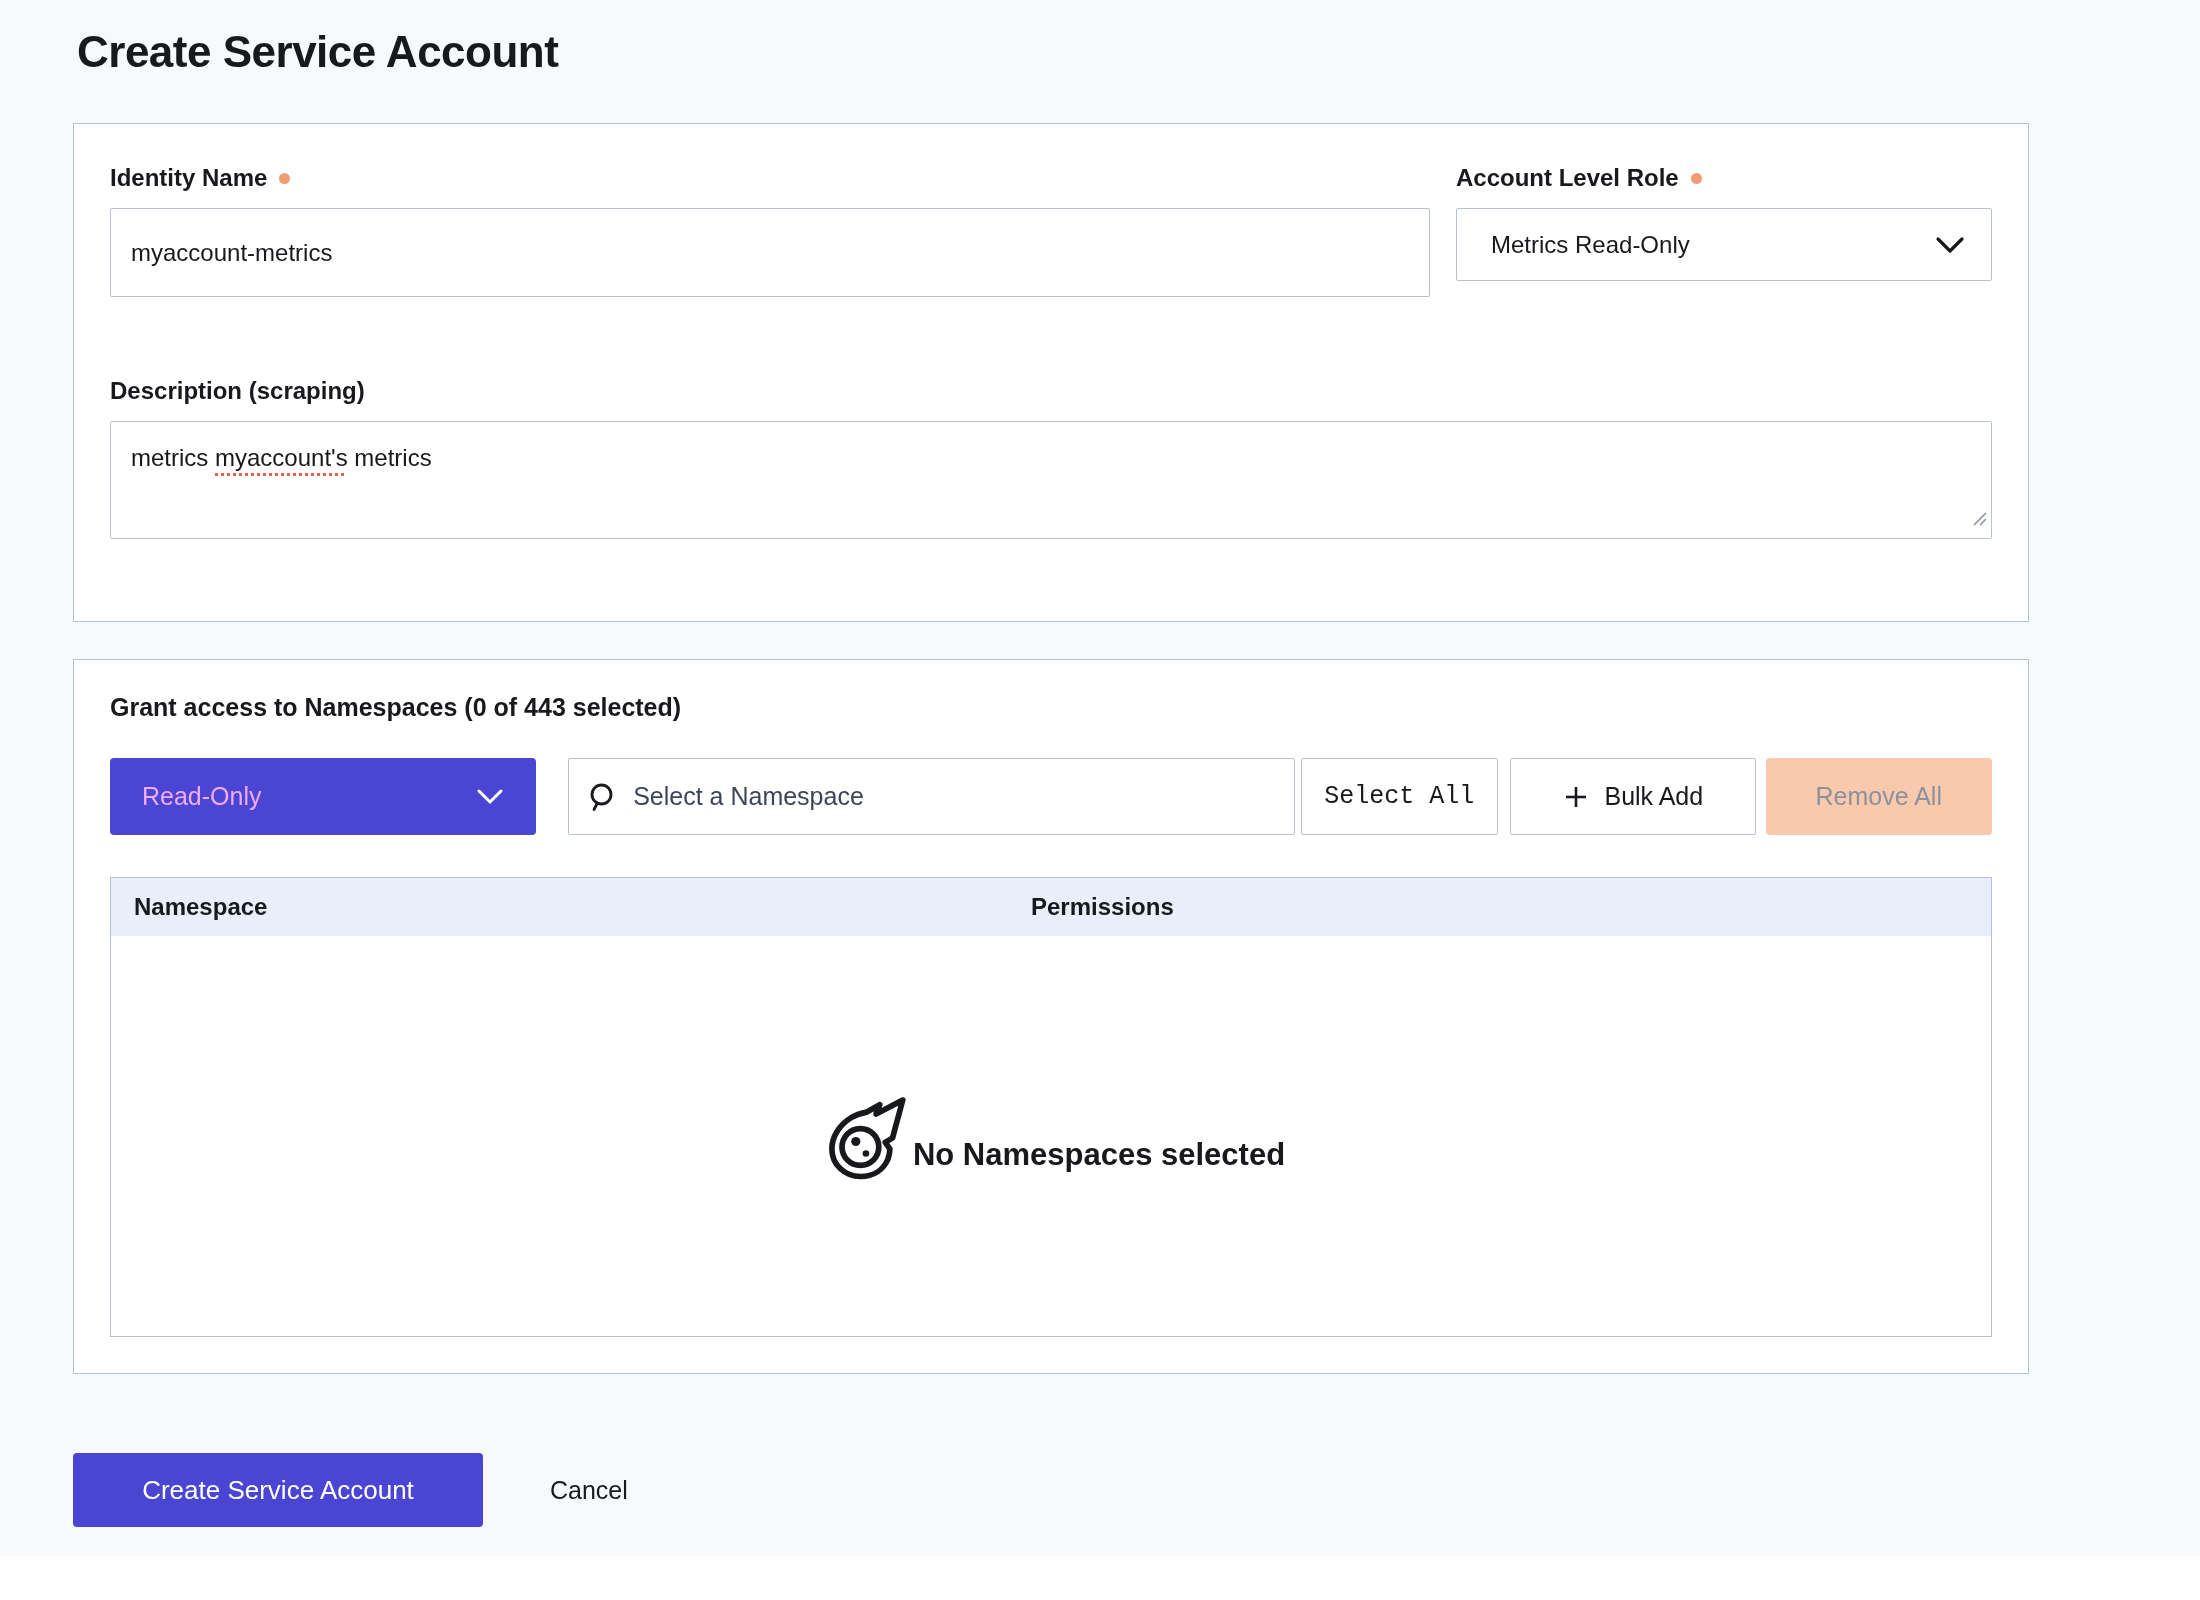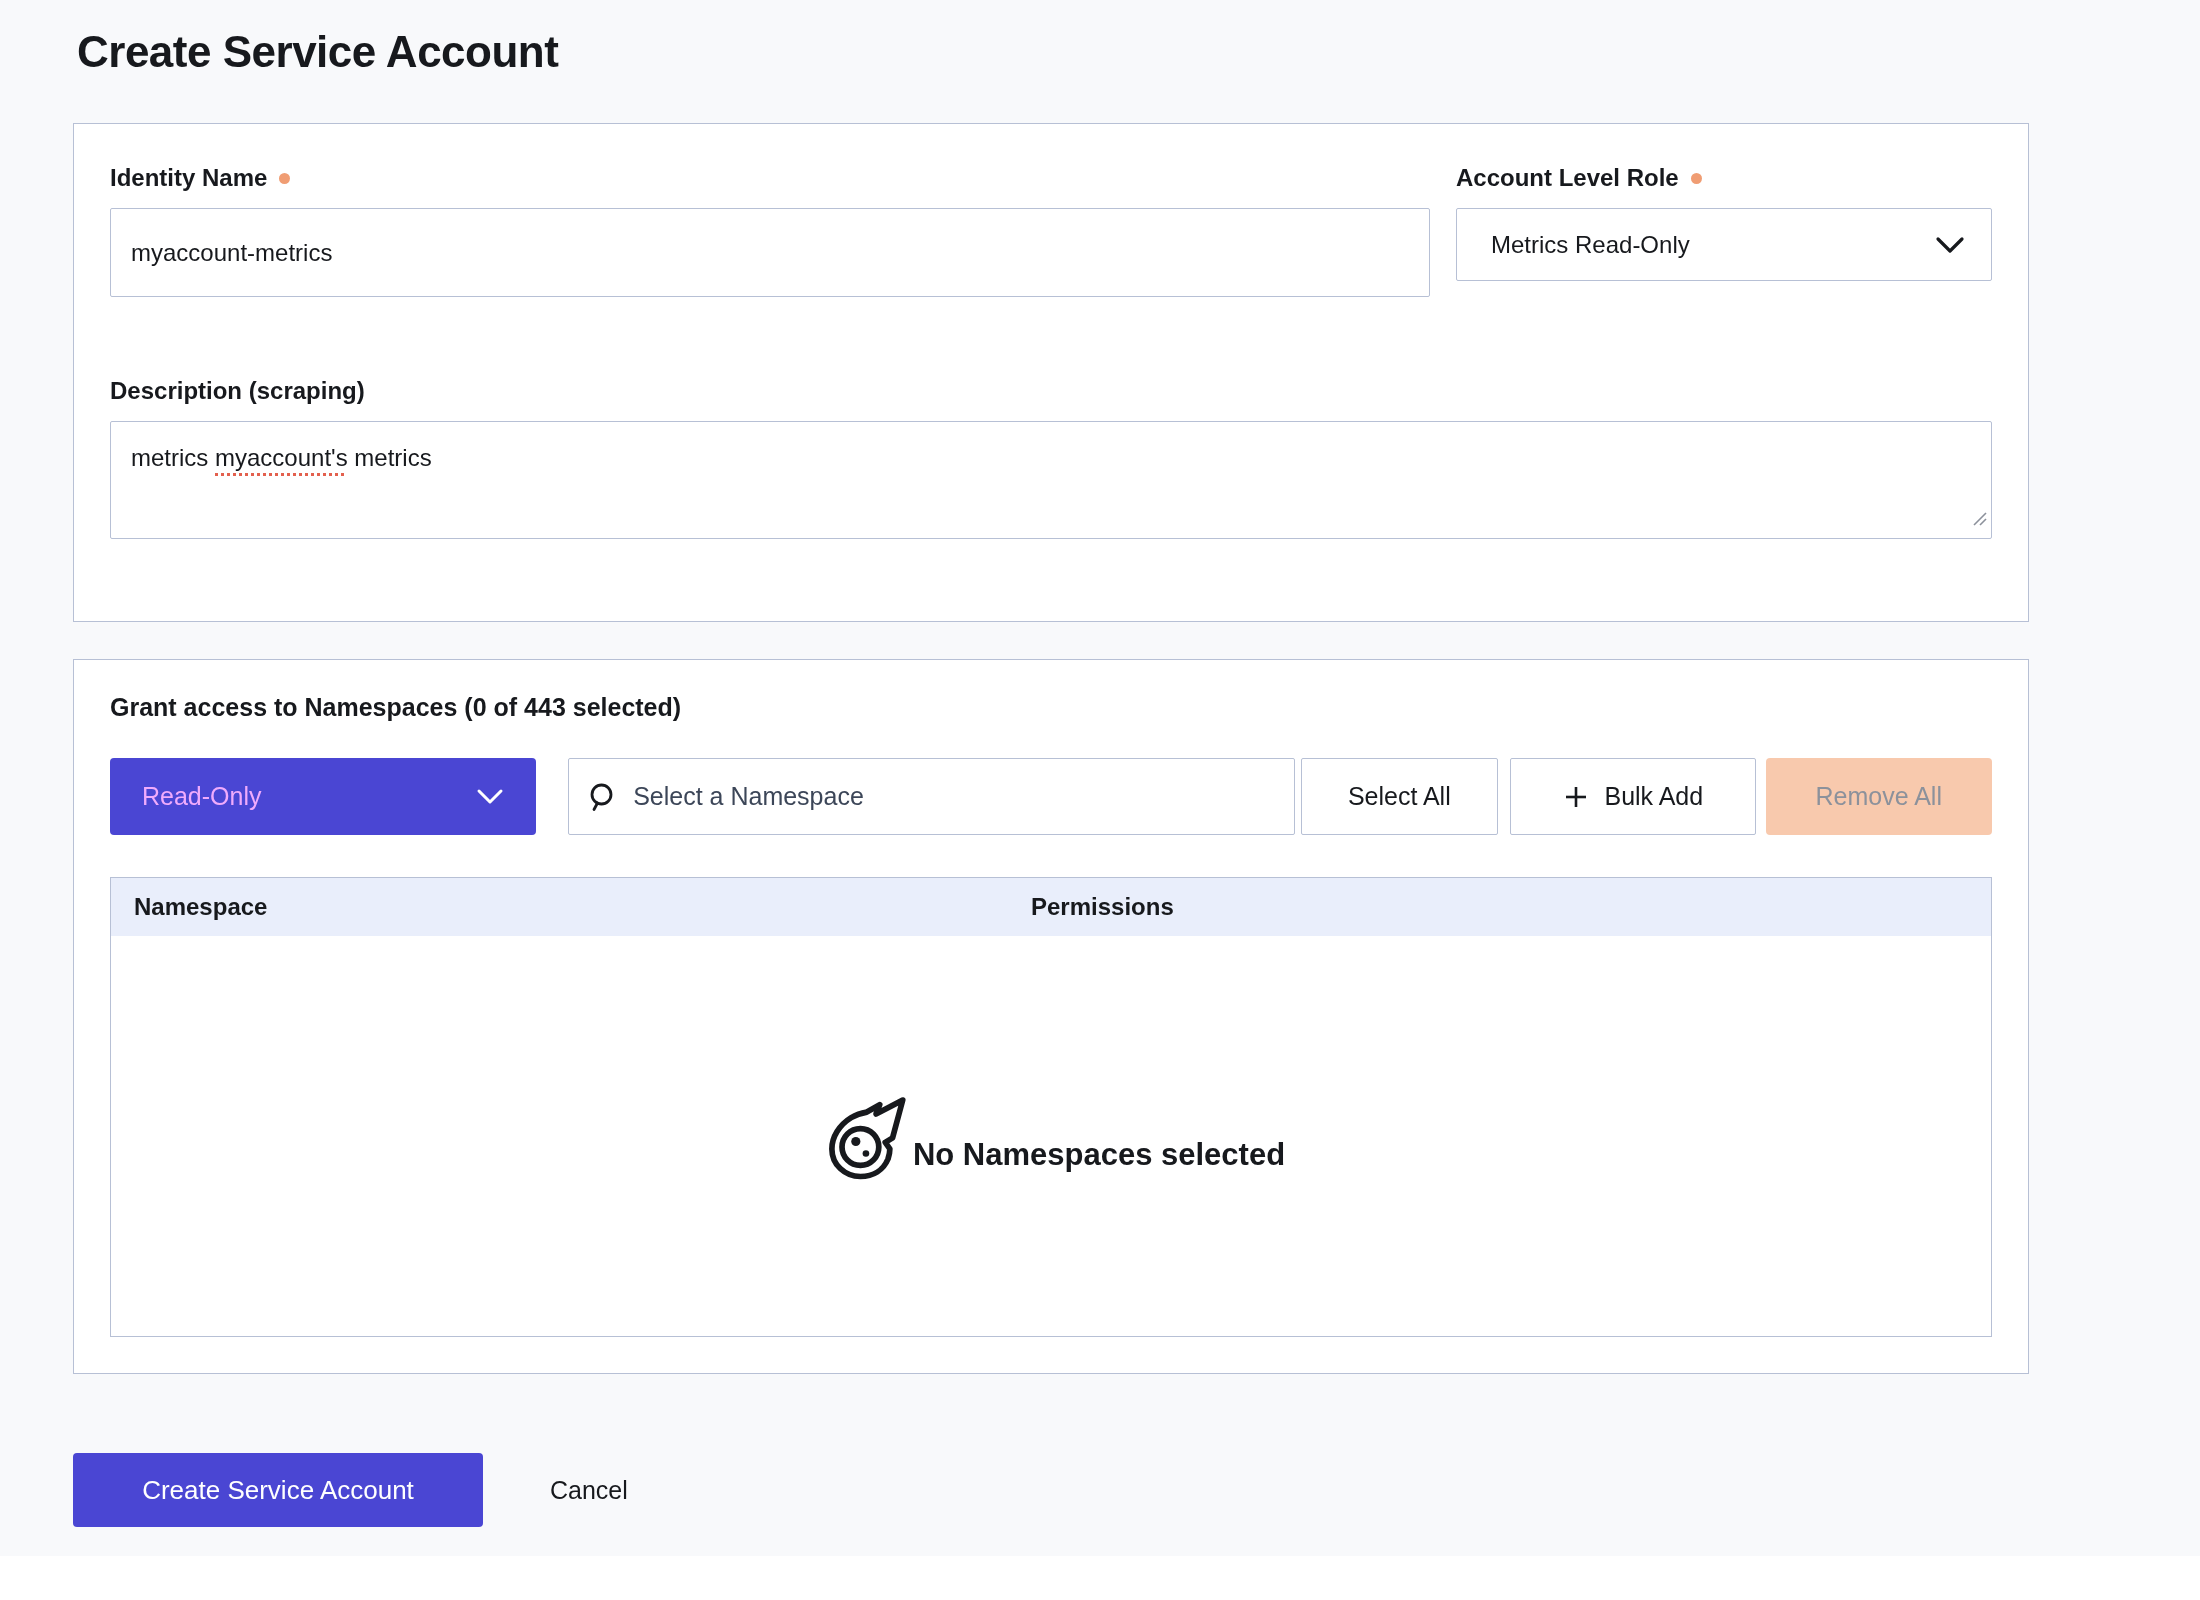--- a/index.html
+++ b/index.html
@@ -140,21 +140,21 @@
     font-size:25px;
     cursor:pointer;
     font-family:"Liberation Sans", sans-serif;
   }
   .btn-outline {
     background:#fff;
     border:1px solid #b7c0d5;
     border-radius:2px;
     color:#17191d;
   }
-  .select-all-btn { width:198px; margin-left:6px; }
+  .select-all-btn { width:198px; margin-left:6px;font-family:Liberation Mono, monospace; }
   .bulk-add-btn { width:246px; margin-left:12px; }
   .bulk-add-btn .plus-icon { margin-right:14px; display:flex; }
   .remove-all-btn {
     width:227px;
     margin-left:10px;
     background:#f8c9ad;
     border-radius:4px;
     color:#8c919b;
     cursor:default;
   }

